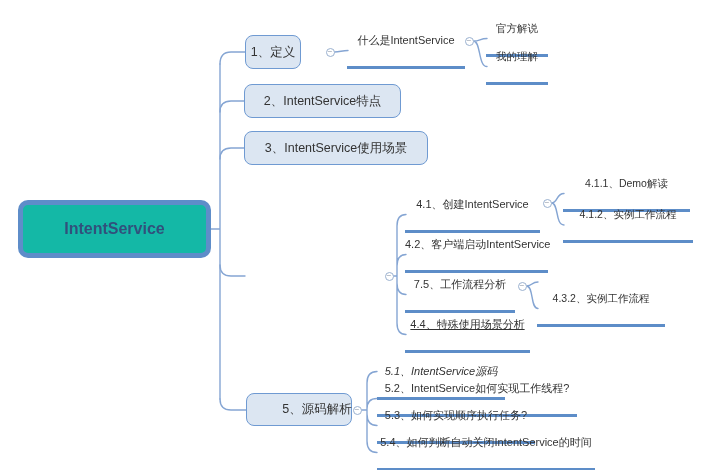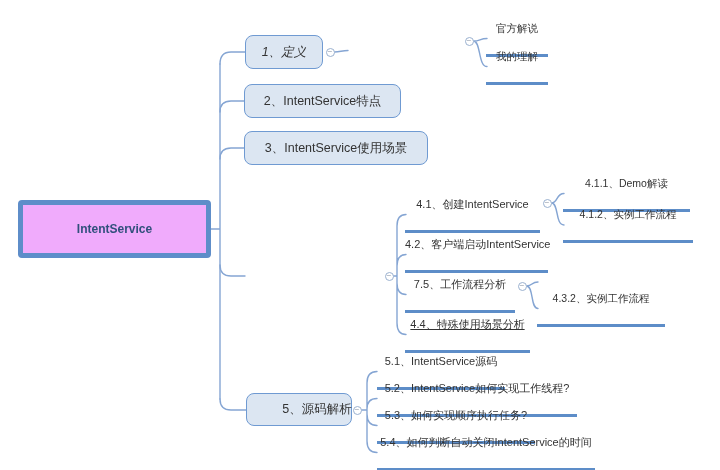--- a/index.html
+++ b/index.html
@@ -5,23 +5,23 @@
   html,body { margin:0; padding:0; background:#ffffff; }
   .stage {
     position:relative; width:720px; height:470px; background:#ffffff;
     font-family:"Liberation Sans", sans-serif; overflow:hidden;
   }
   svg.links { position:absolute; left:0; top:0; }
   svg.links path { fill:none; stroke:#85a5d3; stroke-width:1.4; stroke-linecap:round; }
 
   .root-node {
     position:absolute; left:18px; top:200px; width:193px; height:58px;
-    box-sizing:border-box; background:#f0abfc; border:5px solid #5e8dc9;
-    border-radius:4px; display:flex; align-items:center; justify-content:center;
-    font-weight:bold; font-size:12px; color:#31507c; white-space:nowrap;
+    box-sizing:border-box; background:#14b8a6; border:5px solid #5e8dc9;
+    border-radius:10px; display:flex; align-items:center; justify-content:center;
+    font-weight:bold; font-size:16px; color:#31507c; white-space:nowrap;
   }
   .node {
     position:absolute; box-sizing:border-box; background:#dce6f2;
     border:1.5px solid #6f9ad2; border-radius:8px;
     display:flex; align-items:center; justify-content:center;
     font-size:12.5px; color:#333333; white-space:nowrap;
   }
   .leaf {
     position:absolute; box-sizing:content-box; text-align:center;
     font-size:11px; color:#333333; height:14px; line-height:14px;
@@ -65,45 +65,46 @@
          M 367 383 Q 367 371.5 377 371.5
          M 367 409 Q 367 398.5 377 398.5
          M 367 414 Q 367 425.5 377 425.5
          M 367 441 Q 367 452.5 377 452.5"></path>
   </svg>
 
   <div class="root-node">
     <span>IntentService</span>
   </div>
 
-  <div class="node" style="left:245px; top:35px; width:78px; height:34px;font-style:italic;">
+  <div class="node" style="left:245px; top:35px; width:56px; height:34px;">
     <span>1、定义</span>
   </div>
   <div class="node" style="left:244px; top:84px; width:157px; height:34px;text-align:right;">
     <span>2、IntentService特点</span>
   </div>
   <div class="node" style="left:244px; top:131px; width:184px; height:34px;">
     <span>3、IntentService使用场景</span>
   </div>
   <div class="node" style="left:246px; top:393px; width:106px; height:33px;padding-left:36px;">
     <span>5、源码解析</span>
   </div>
 
+  <div class="leaf" style="left:347px; top:33px; width:118px;">什么是IntentService</div>
   <div class="leaf small" style="left:486px; top:22px; width:62px;">官方解说</div>
   <div class="leaf small" style="left:486px; top:50px; width:62px;">我的理解</div>
 
   <div class="leaf" style="left:405px; top:197px; width:135px;">4.1、创建IntentService</div>
   <div class="leaf small" style="left:563px; top:177px; width:127px;">4.1.1、Demo解读</div>
   <div class="leaf small" style="left:563px; top:208px; width:130px;">4.1.2、实例工作流程</div>
   <div class="leaf" style="left:405px; top:237px; width:143px;">4.2、客户端启动IntentService</div>
   <div class="leaf" style="left:405px; top:277px; width:110px;">7.5、工作流程分析</div>
   <div class="leaf small" style="left:537px; top:292px; width:128px;">4.3.2、实例工作流程</div>
   <div class="leaf" style="left:405px; top:317px; width:125px;text-decoration:underline;">4.4、特殊使用场景分析</div>
 
-  <div class="leaf" style="left:377px; top:354px; width:128px;">5.1、IntentService源码</div>
+  <div class="leaf" style="left:377px; top:364px; width:128px;font-style:italic;">5.1、IntentService源码</div>
   <div class="leaf" style="left:377px; top:381px; width:200px;">5.2、IntentService如何实现工作线程?</div>
   <div class="leaf" style="left:377px; top:408px; width:158px;">5.3、如何实现顺序执行任务?</div>
   <div class="leaf" style="left:377px; top:435px; width:218px;">5.4、如何判断自动关闭IntentService的时间</div>
 
   <div class="collapse" style="left:325.5px; top:47.5px;">−</div>
   <div class="collapse" style="left:464.5px; top:36.5px;">−</div>
   <div class="collapse" style="left:384.5px; top:271.5px;">−</div>
   <div class="collapse" style="left:542.5px; top:198.5px;">−</div>
   <div class="collapse" style="left:517.5px; top:281.5px;">−</div>
   <div class="collapse" style="left:352.5px; top:405.5px;">−</div>

